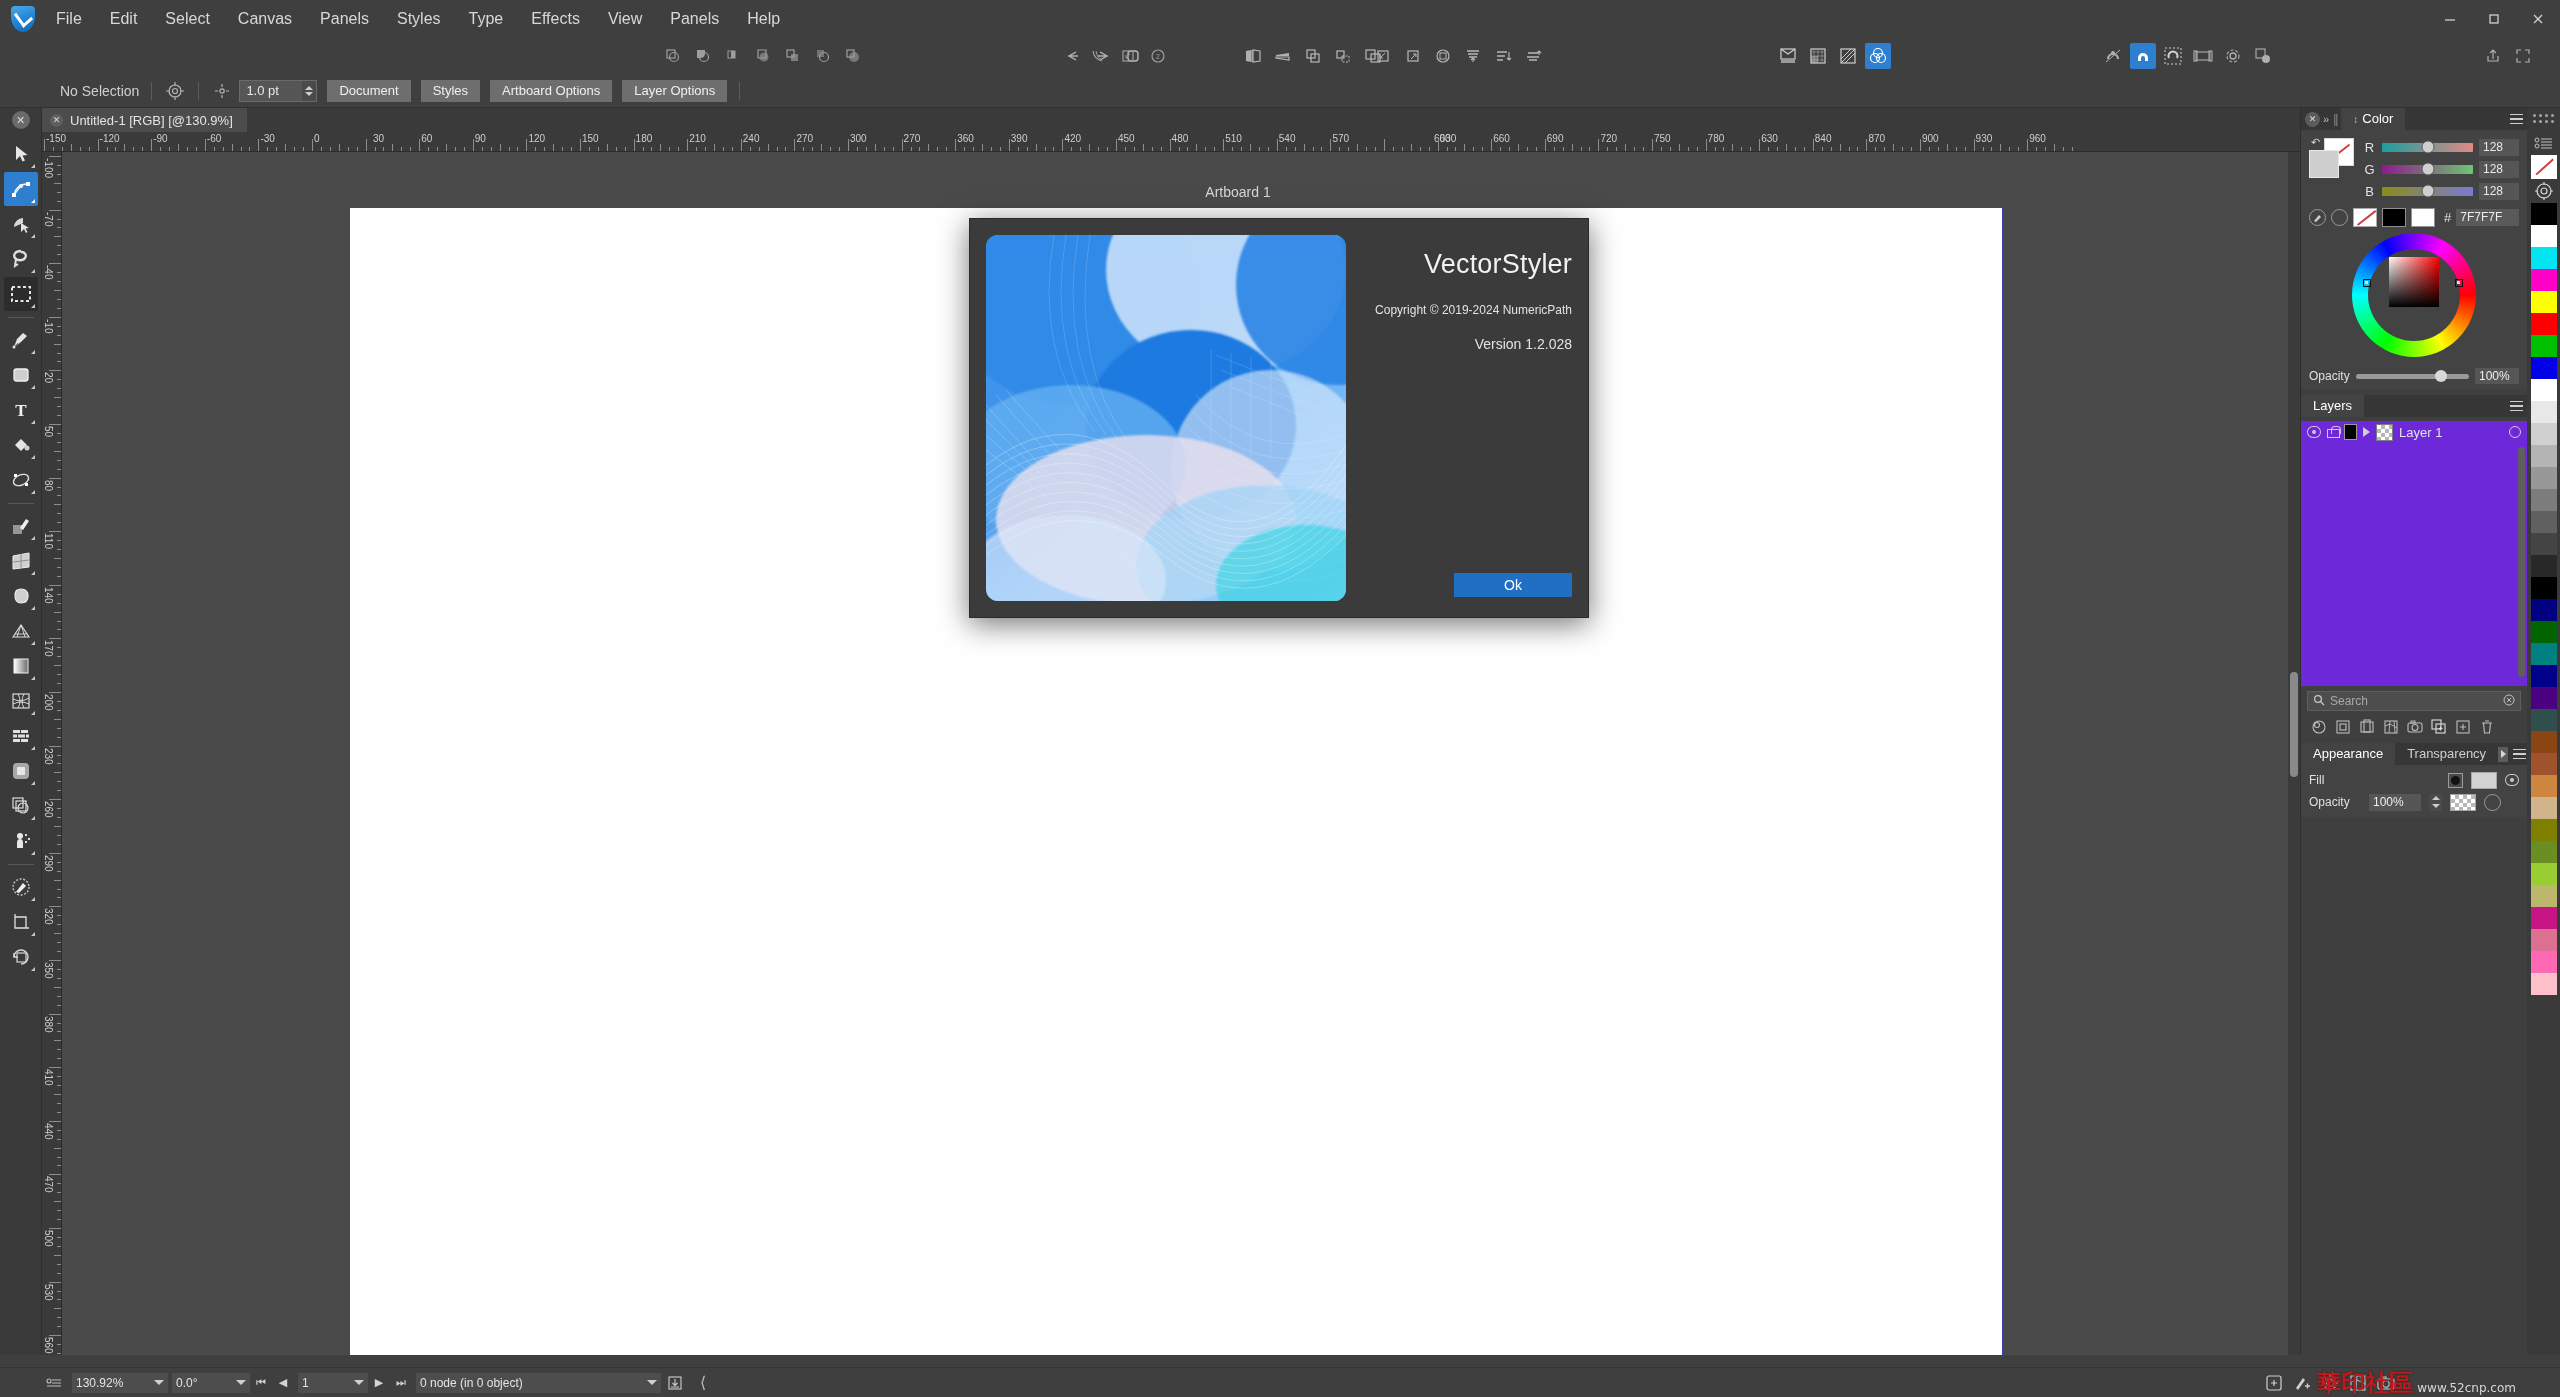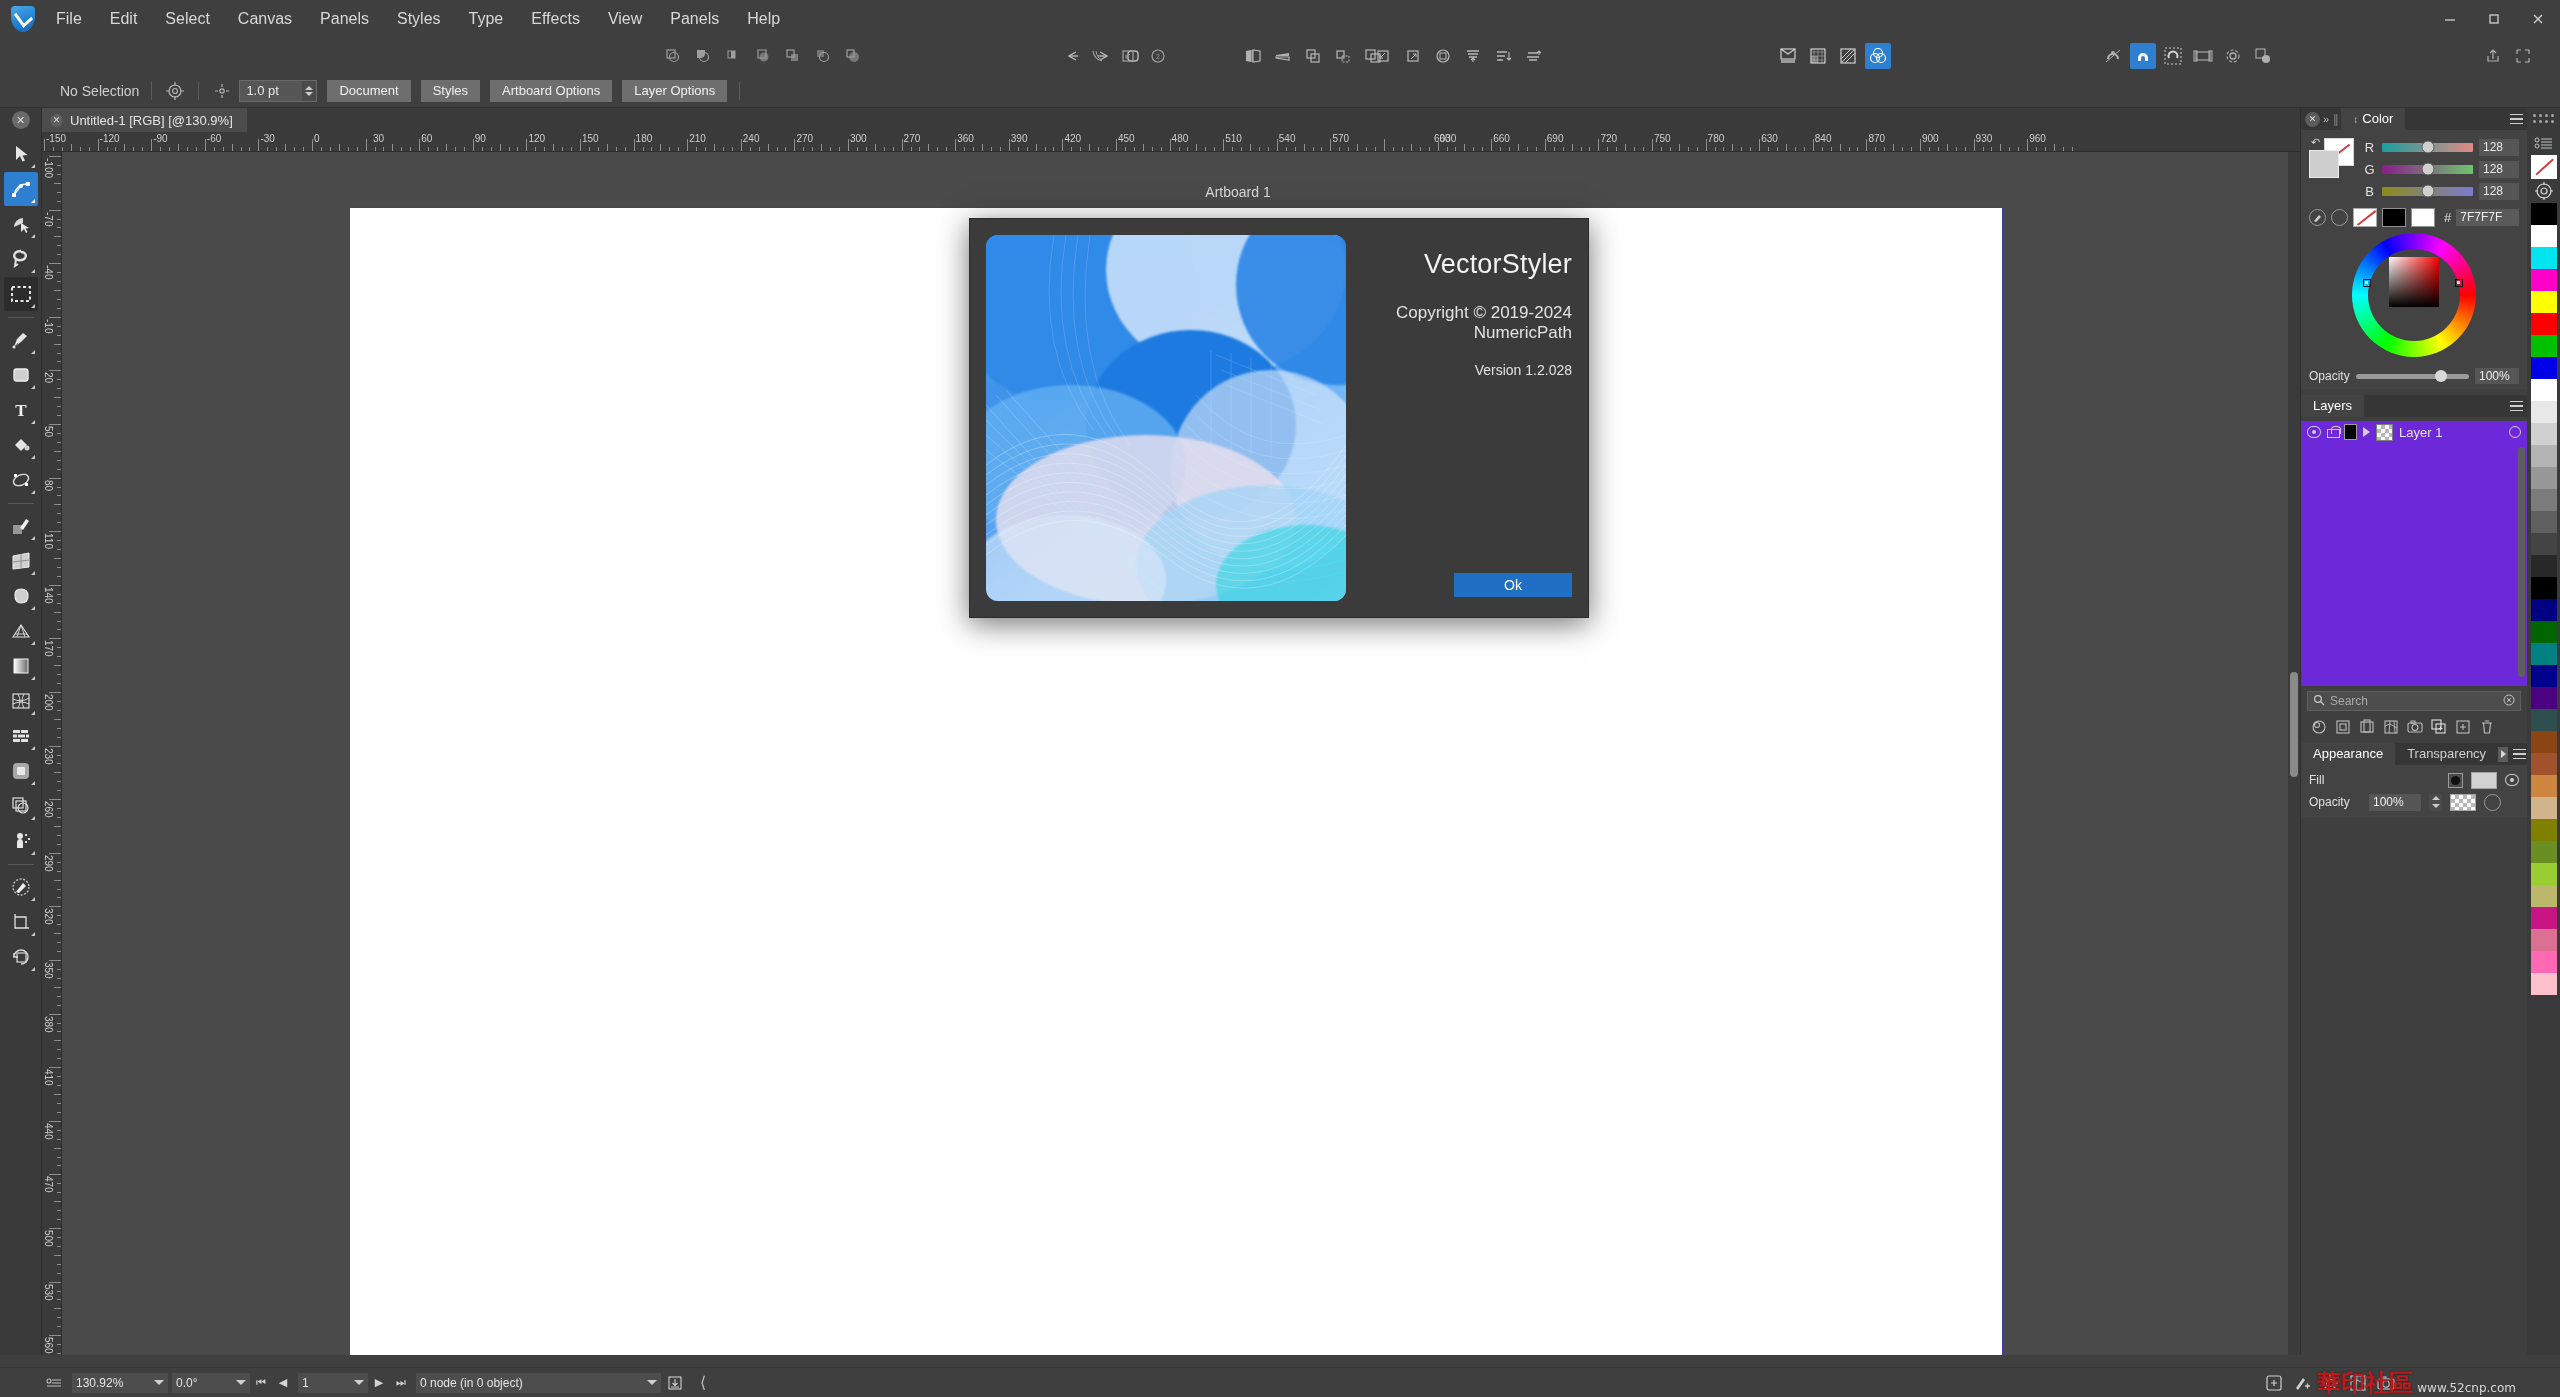--- a/index.html
+++ b/index.html
@@ -340,21 +340,21 @@
   .b6 { left:-30px; top:150px; width:230px; height:160px; background:#63b0f2; opacity:.8; }
   .b7 { left:10px; top:200px; width:300px; height:170px; background:#f3e4ee; opacity:.75; border-radius:60% 40% 30% 70%; }
   .b8 { left:150px; top:250px; width:260px; height:160px; background:#9fd4f7; opacity:.7; }
   .b9 { left:230px; top:290px; width:180px; height:120px; background:#20d5e0; opacity:.55; }
   .b10 { left:-20px; top:280px; width:200px; height:130px; background:#dbe8fa; opacity:.6; }
   .mesh { position:absolute; inset:0; }
   .mesh svg { width:100%; height:100%; display:block; }
 
   .modal-right { flex:1; display:flex; flex-direction:column; padding-top:14px; }
   .prodname { text-align:right; font-size:27px; color:#f2f2f2; letter-spacing:.2px; }
-  .copy { text-align:right; font-size:17px; color:#e2e2e2; margin-top:23px; }
+  .copy { text-align:right; font-size:12px; color:#e2e2e2; margin-top:23px; }
   .ver { text-align:right; font-size:14px; color:#e2e2e2; margin-top:19px; }
   .okwrap { margin-top:auto; display:flex; justify-content:flex-end; padding-bottom:4px; }
   .okbtn {
     width:118px; height:24px; background:#1f6fc4; color:#fff; font-size:14px;
     display:flex; align-items:center; justify-content:center;
   }
 </style>
 </head>
 <body>
 

